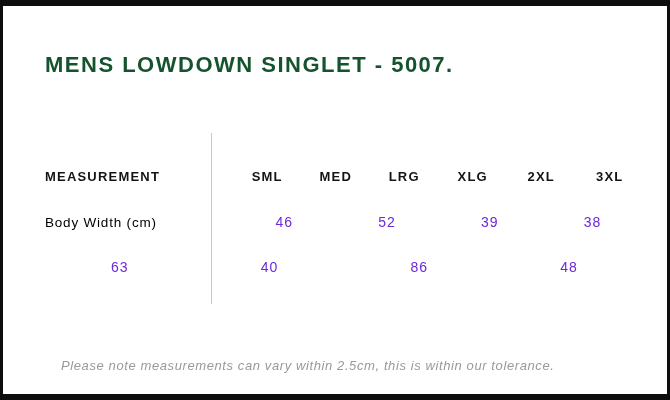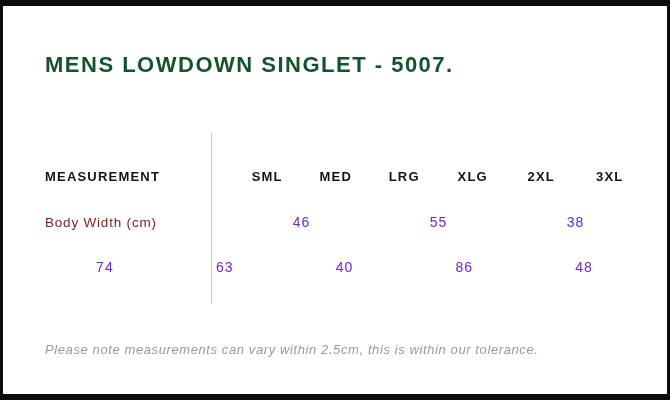--- a/index.html
+++ b/index.html
@@ -69,33 +69,33 @@
   .header-row .cell {
     font-size: 13px;
     font-weight: bold;
     letter-spacing: 1.2px;
     color: #141414;
   }
   .body-row .rlabel {
     font-size: 13.5px;
     font-weight: normal;
     letter-spacing: 0.8px;
-    color: #7f1d1d;
+    color: #000000;
   }
   .body-row .cell {
     font-size: 14px;
     font-weight: normal;
     letter-spacing: 1px;
     color: #6d28d9;
   }
   .note {
     position: absolute;
     left: 42px;
     top: 336px;
-    margin: 0;
+    margin: 16px;
     font-size: 13px;
     line-height: 16px;
     font-style: italic;
     letter-spacing: 0.6px;
     color: #999999;
     white-space: nowrap;
   }
 </style>
 </head>
 <body>
@@ -112,26 +112,26 @@
     <div class="cell">MED</div>
     <div class="cell">LRG</div>
     <div class="cell">XLG</div>
     <div class="cell">2XL</div>
     <div class="cell">3XL</div>
   </div>
 
   <div class="trow body-row body-row-0">
     <div class="rlabel">Body Width (cm)</div>
     <div class="cell">46</div>
-    <div class="cell">55</div>
+    <div class="cell">52</div>
+    <div class="cell">39</div>
     <div class="cell">38</div>
   </div>
 
   <div class="trow body-row body-row-1">
-    <div class="cell">74</div>
     <div class="cell">63</div>
     <div class="cell">40</div>
     <div class="cell">86</div>
     <div class="cell">48</div>
   </div>
 
   <p class="note">Please note measurements can vary within 2.5cm, this is within our tolerance.</p>
 
 </div>
 

